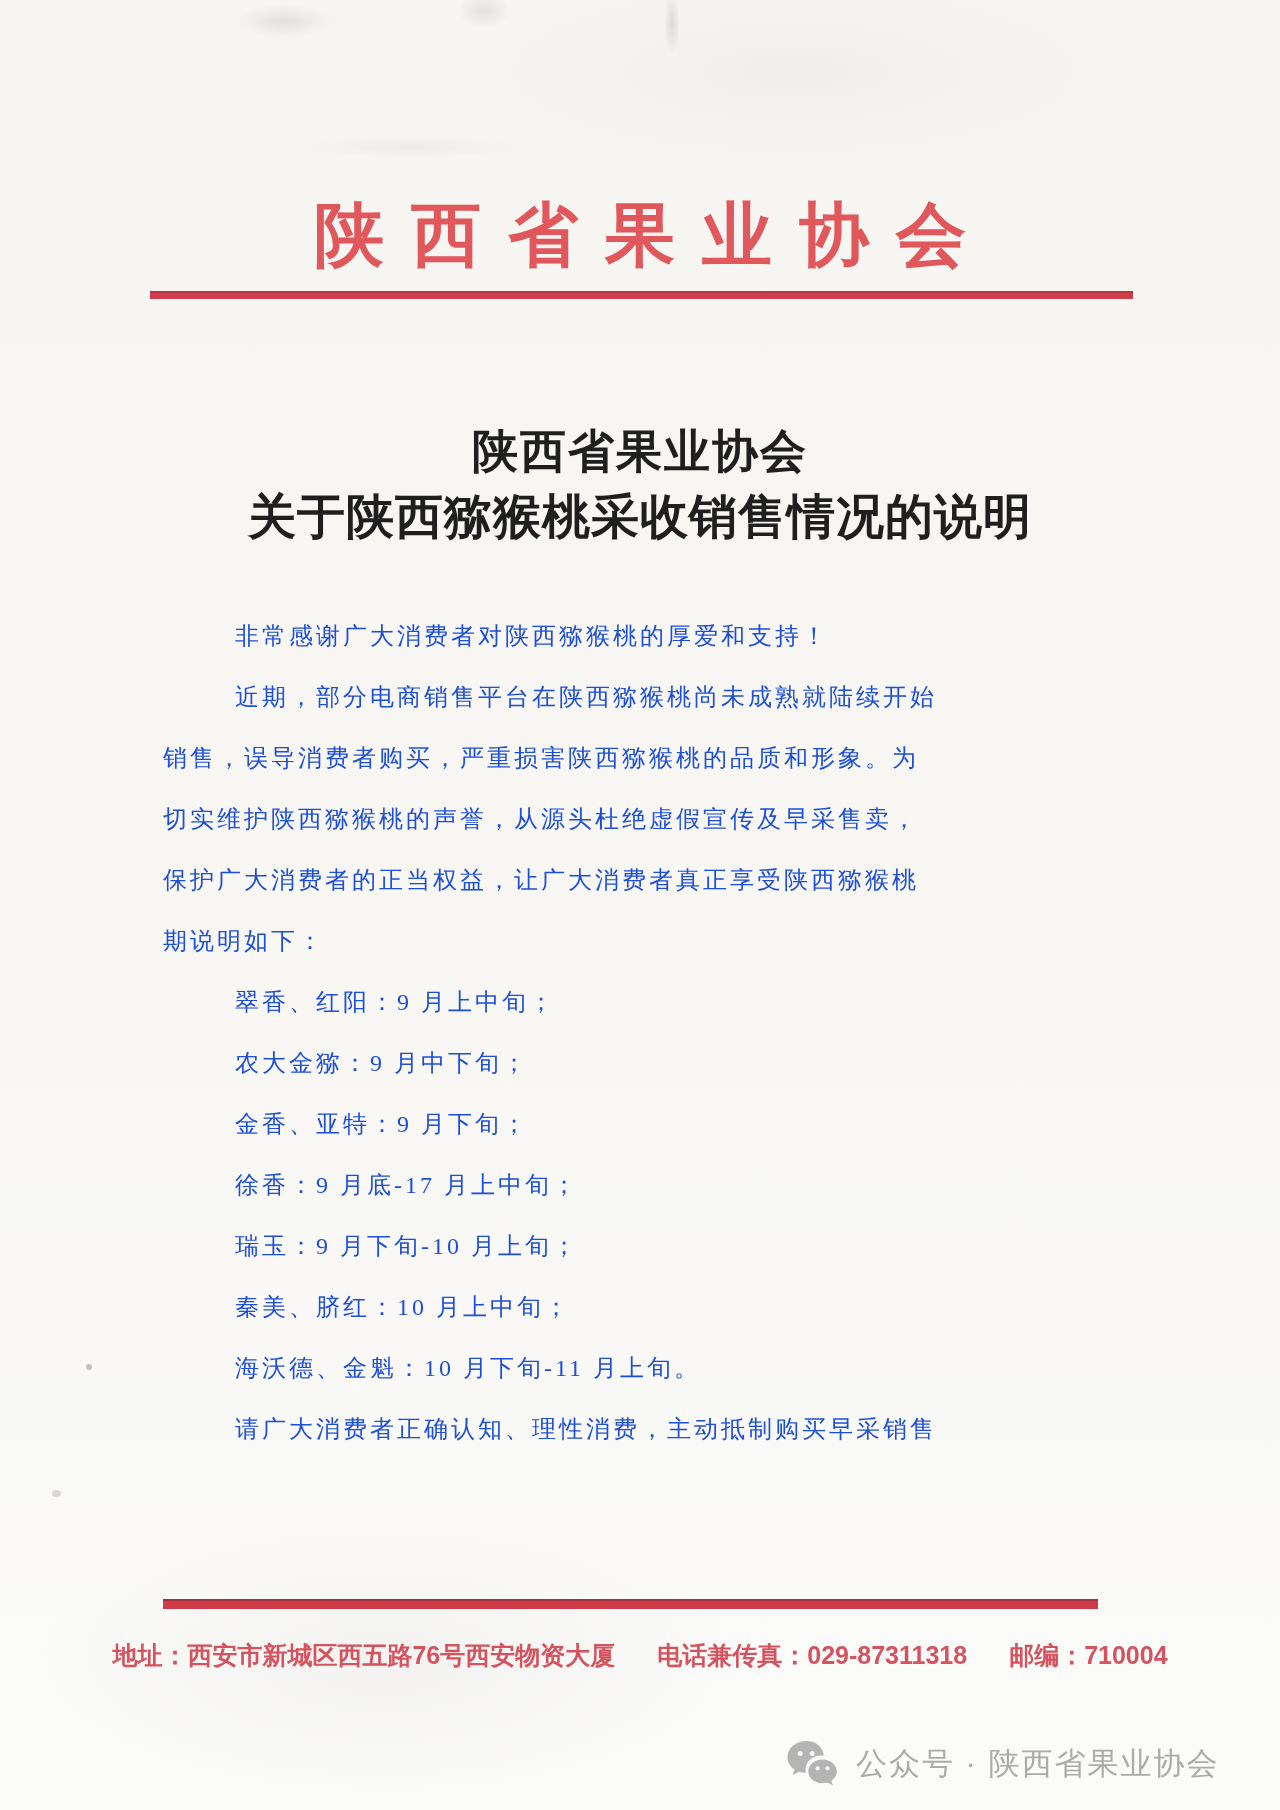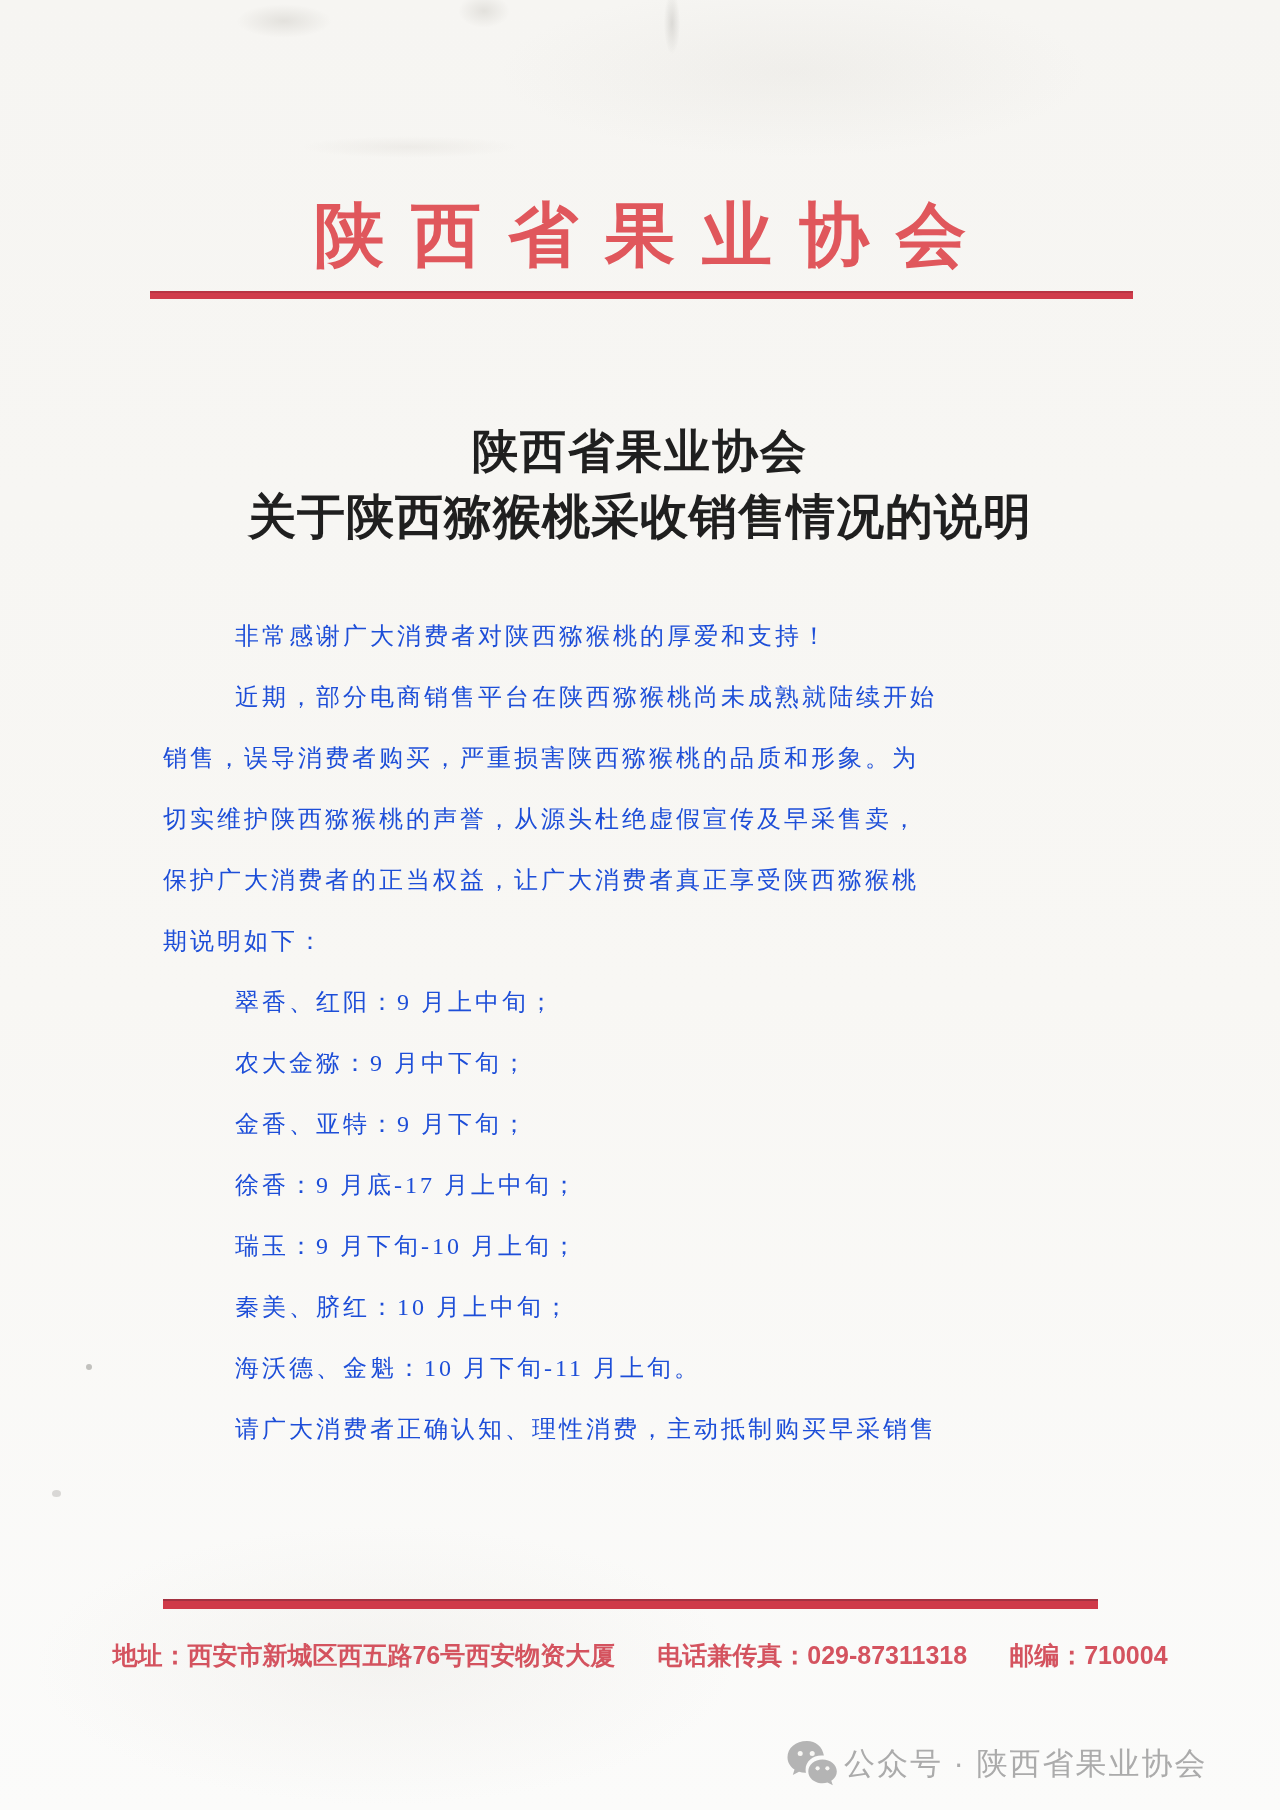--- a/index.html
+++ b/index.html
@@ -61,21 +61,21 @@
     display:flex;justify-content:center;gap:42px;
     font-family:"Liberation Sans", sans-serif;
     font-size:25px;font-weight:700;color:#d4535f;line-height:36px;
     white-space:nowrap;
     margin-top:17px;
   }
 
   
   .watermark{
     position:absolute;top:1740px;left:786px;
-    display:flex;align-items:center;gap:2px;
+    display:flex;align-items:center;gap:14px;
     font-family:"Liberation Sans", sans-serif;
     font-size:31px;color:#ababab;letter-spacing:2px;
     white-space:nowrap;
   }
   .watermark svg{display:block;}
 </style>
 </head>
 <body>
 
 <div class="page">

